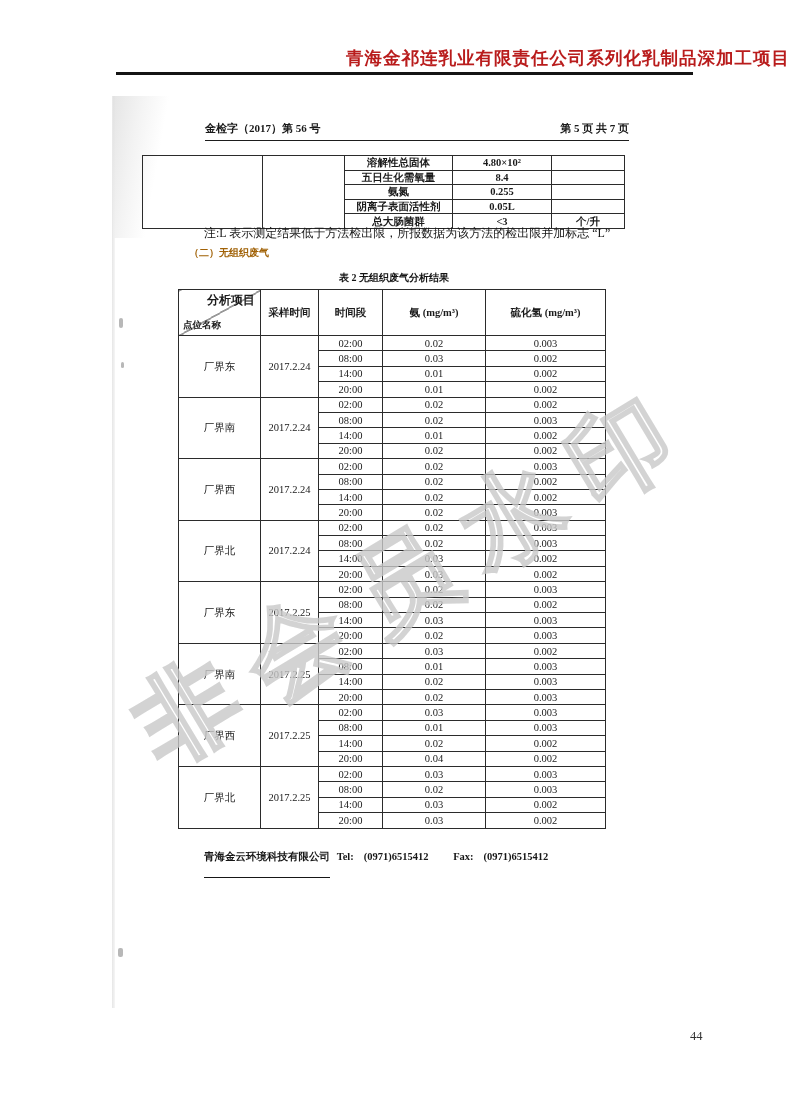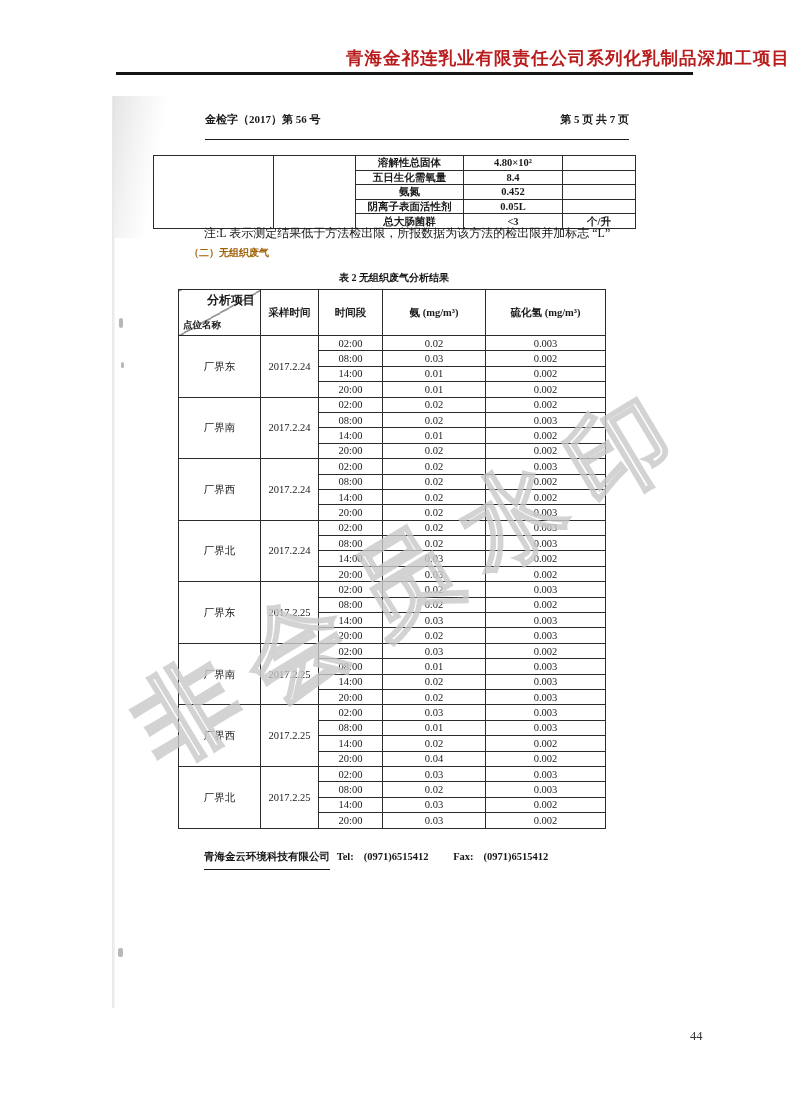--- a/index.html
+++ b/index.html
@@ -13,28 +13,28 @@
     background:linear-gradient(to right,#d2d2d2,#eeeeee);opacity:.55;}
   .scan-curl{position:absolute;left:113px;top:96px;width:58px;height:142px;
     background:linear-gradient(100deg,#e0e0e0 0%,#f1f1f1 35%,rgba(255,255,255,0) 68%);
     opacity:.85;}
   .speck{position:absolute;background:#9a9a9a;border-radius:2px;opacity:.7;}
   
   .page-title{position:absolute;top:46px;left:0;width:100%;text-align:right;
     font-family:"Liberation Sans","DejaVu Sans",sans-serif;
     font-weight:bold;font-size:17.5px;letter-spacing:1px;color:#b91c1c;}
   .header-rule{position:absolute;left:116px;top:72px;width:577px;height:2.5px;background:#141414;}
-  .doc-line{position:absolute;left:205px;top:112px;width:424px;display:flex;
+  .doc-line{position:absolute;left:205px;top:121px;width:424px;display:flex;
     justify-content:space-between;align-items:flex-end;font-size:11px;font-weight:bold;
-    border-bottom:1.5px solid #1d1d1d;padding-bottom:12px;}
+    border-bottom:1.5px solid #1d1d1d;padding-bottom:4px;}
   
   table{border-collapse:collapse;table-layout:fixed;}
   td{border:1px solid #2b2b2b;text-align:center;vertical-align:middle;
      font-size:10.5px;line-height:1.05;padding:0;overflow:hidden;}
-  .top-table{position:absolute;left:153px;top:155px;width:482px;border-radius:23px;}
+  .top-table{position:absolute;left:142px;top:155px;width:482px;border-radius:23px;}
   .top-table tr{height:14.6px;}
   .top-table td{font-weight:600;}
   .note-line{position:absolute;left:204px;top:225px;font-size:12px;font-weight:normal;color:#161616;}
   .section-heading{position:absolute;left:189px;top:246px;
     font-family:"Liberation Sans","DejaVu Sans",sans-serif;
     font-size:10px;font-weight:bold;color:#a16207;}
   .table2-title{position:absolute;left:153px;top:271px;width:482px;text-align:center;
     font-size:10px;font-weight:bold;color:#141414;}
   .gas-table{position:absolute;left:178px;top:289px;width:427px;}
   .gas-table tr.hdr{height:46px;}
@@ -50,21 +50,21 @@
   .watermark{position:absolute;left:100px;top:512px;width:620px;height:130px;
     transform:rotate(-31deg);transform-origin:center center;
     font-family:"Liberation Sans","DejaVu Sans",sans-serif;
     font-size:100px;font-weight:bold;letter-spacing:26px;white-space:nowrap;
     text-align:center;line-height:130px;
     color:transparent;-webkit-text-stroke:2.5px #c9c9c9;
     opacity:.8;pointer-events:none;z-index:6;}
   
   .footer{position:absolute;left:204px;top:848px;font-size:10.5px;font-weight:bold;
     line-height:17px;color:#161616;}
-  .footer .company{border-bottom:1.3px solid #161616;padding-bottom:7px;margin-right:4px;}
+  .footer .company{border-bottom:1.3px solid #161616;padding-bottom:15px;margin-right:4px;}
   .footer .lbl{margin-right:10px;}
   .footer .val{margin-right:22px;}
   .page-number{position:absolute;left:676px;top:1029px;font-size:12.5px;color:#333;margin-left:14px;}
 </style>
 </head>
 <body>
 
 <div class="scan-left-edge"></div>
 <div class="scan-curl"></div>
 <div class="speck" style="left:119px;top:318px;width:4px;height:10px;"></div>
@@ -95,21 +95,21 @@
         <td>4.80×10²</td>
         <td></td>
       </tr>
       <tr>
         <td>五日生化需氧量</td>
         <td>8.4</td>
         <td></td>
       </tr>
       <tr>
         <td>氨氮</td>
-        <td>0.452</td>
+        <td>0.255</td>
         <td></td>
       </tr>
       <tr>
         <td>阴离子表面活性剂</td>
         <td>0.05L</td>
         <td></td>
       </tr>
       <tr>
         <td>总大肠菌群</td>
         <td>&lt;3</td>

